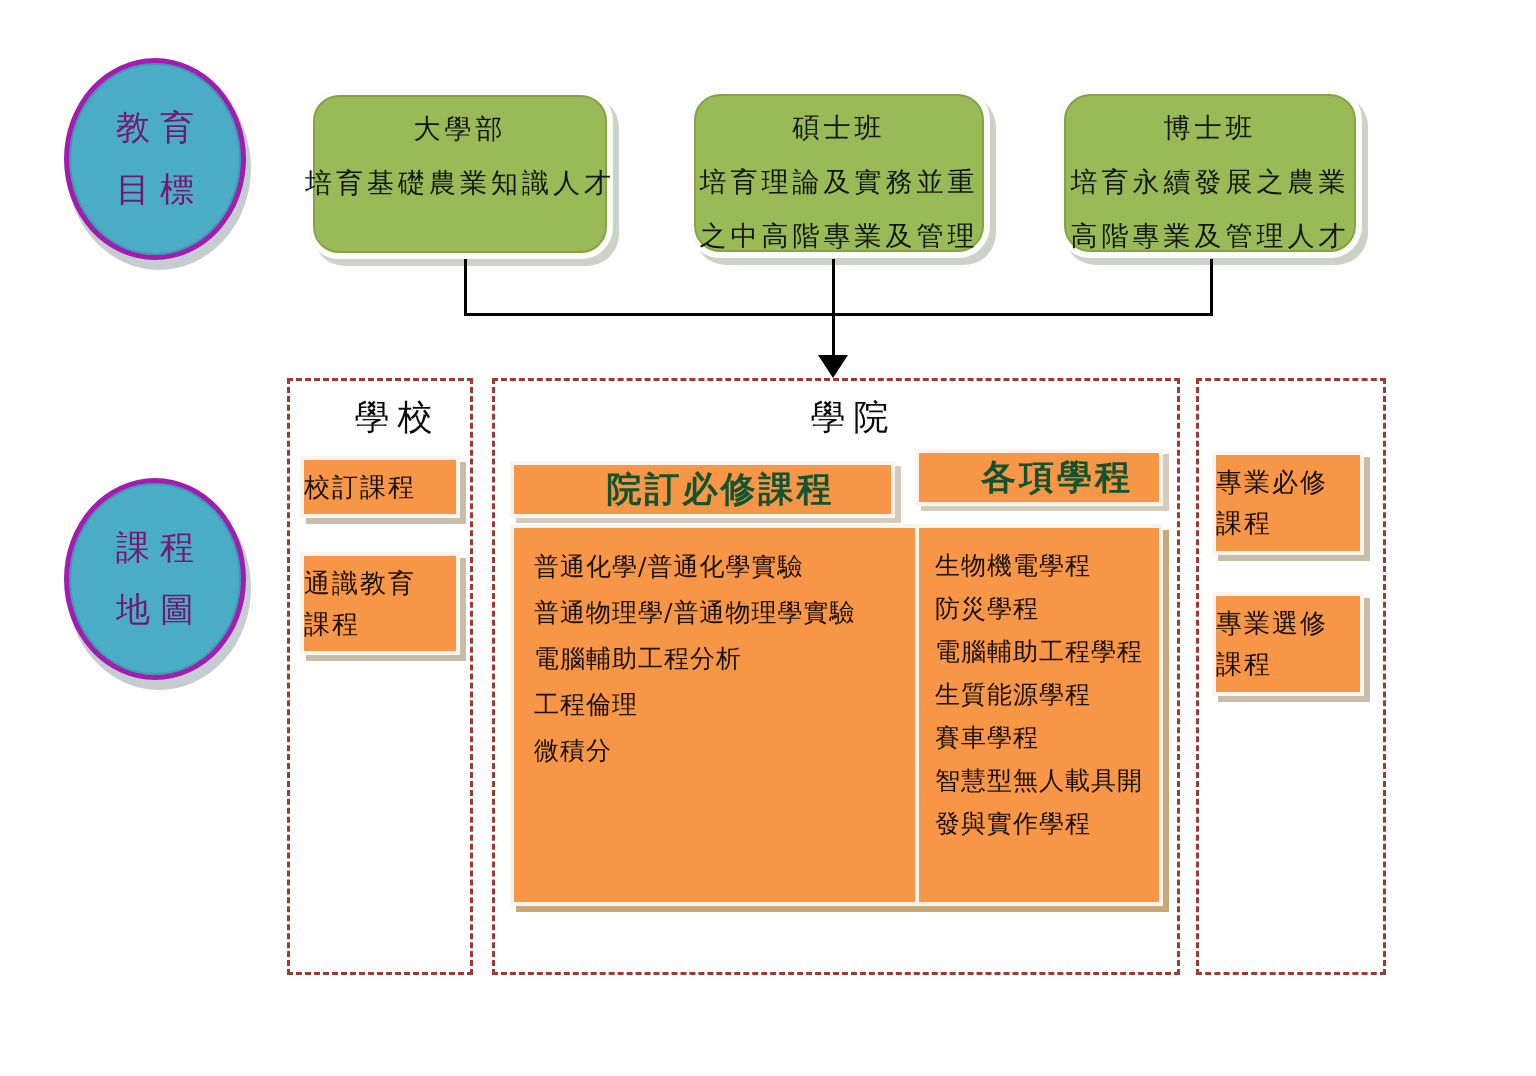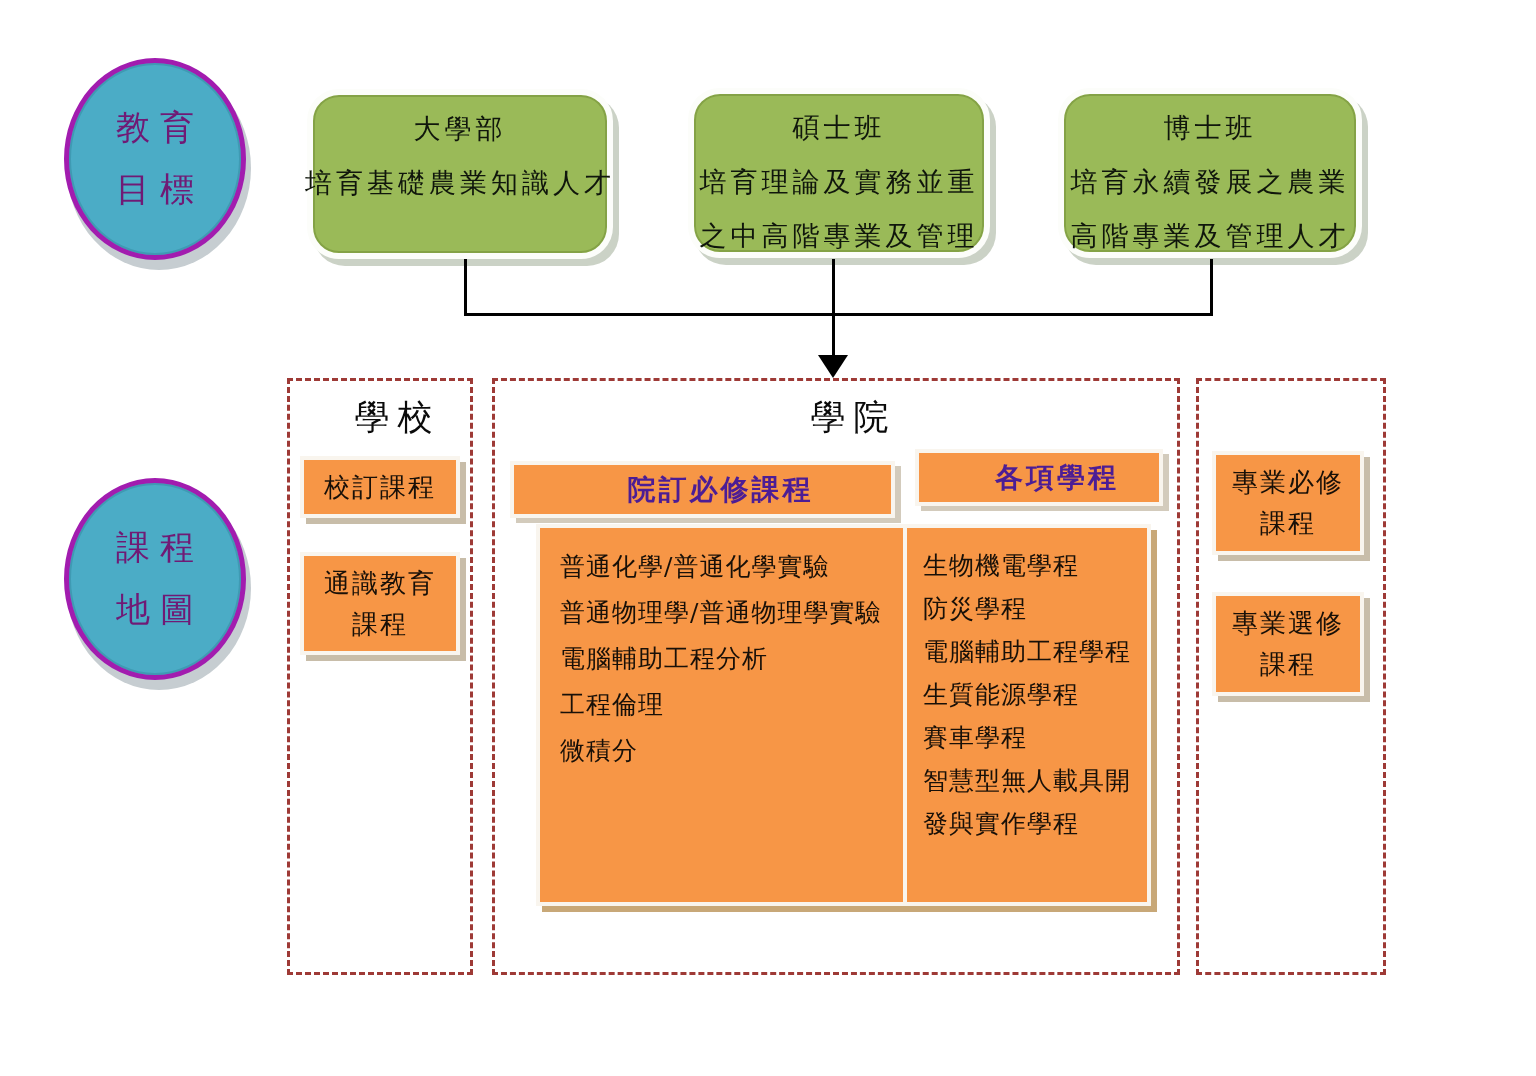--- a/index.html
+++ b/index.html
@@ -67,35 +67,35 @@
     padding-left: 27px;
   }
 
   
   .obox {
     position: absolute;
     background: #F79646;
     border: 4px solid #f9f5ee;
     box-shadow: 6px 6px 0 0 #c8bda9;
     display: flex; flex-direction: column;
-    justify-content: center; align-items: center;
+    justify-content: center; align-items: flex-start;
     font-size: 26px; letter-spacing: 2px;
     line-height: 41px; text-align: center;
     color: #181008;
   }
 
   
   .panel-header {
     position: absolute;
     background: #F79646;
     border: 4px solid #f9f5ee;
     box-shadow: 6px 5px 0 0 #d3cbbc;
     display: flex; justify-content: center; align-items: center;
-    font-size: 28px; font-weight: bold; letter-spacing: 3px;
-    color: #4c1d95;
+    font-size: 35px; font-weight: bold; letter-spacing: 3px;
+    color: #14532d;
     padding-left: 36px;
   }
   .panel-body {
     position: absolute;
     background: #F79646;
     border: 4px solid #f9f5ee;
     box-shadow: 6px 6px 0 0 #c8a878;
     color: #181008;
     text-align: left;
   }
@@ -153,32 +153,32 @@
     <span>課程</span>
   </div>
 </div>
 
 <div class="sec" style="left:492px; top:378px; width:688px; height:597px;">
   <div class="sec-title">學院</div>
 
   <div class="panel-header" style="left:15px; top:80px; width:385px; height:57px;">
     <span>院訂必修課程</span>
   </div>
-  <div class="panel-body" id="panel-required-body" style="left:15px; top:143px; width:424px; height:382px;margin-left:26px;">
+  <div class="panel-body" id="panel-required-body" style="left:15px; top:143px; width:424px; height:382px;">
     <div class="item">普通化學/普通化學實驗</div>
     <div class="item">普通物理學/普通物理學實驗</div>
     <div class="item">電腦輔助工程分析</div>
     <div class="item">工程倫理</div>
     <div class="item">微積分</div>
   </div>
 
   <div class="panel-header" style="left:420px; top:68px; width:248px; height:57px;">
     <span>各項學程</span>
   </div>
-  <div class="panel-body" id="panel-programs-body" style="left:408px; top:143px; width:248px; height:382px;">
+  <div class="panel-body" id="panel-programs-body" style="left:420px; top:143px; width:248px; height:382px;">
     <div class="item">生物機電學程</div>
     <div class="item">防災學程</div>
     <div class="item">電腦輔助工程學程</div>
     <div class="item">生質能源學程</div>
     <div class="item">賽車學程</div>
     <div class="item">智慧型無人載具開發與實作學程</div>
   </div>
 </div>
 
 <div class="sec" style="left:1196px; top:378px; width:190px; height:597px;">

